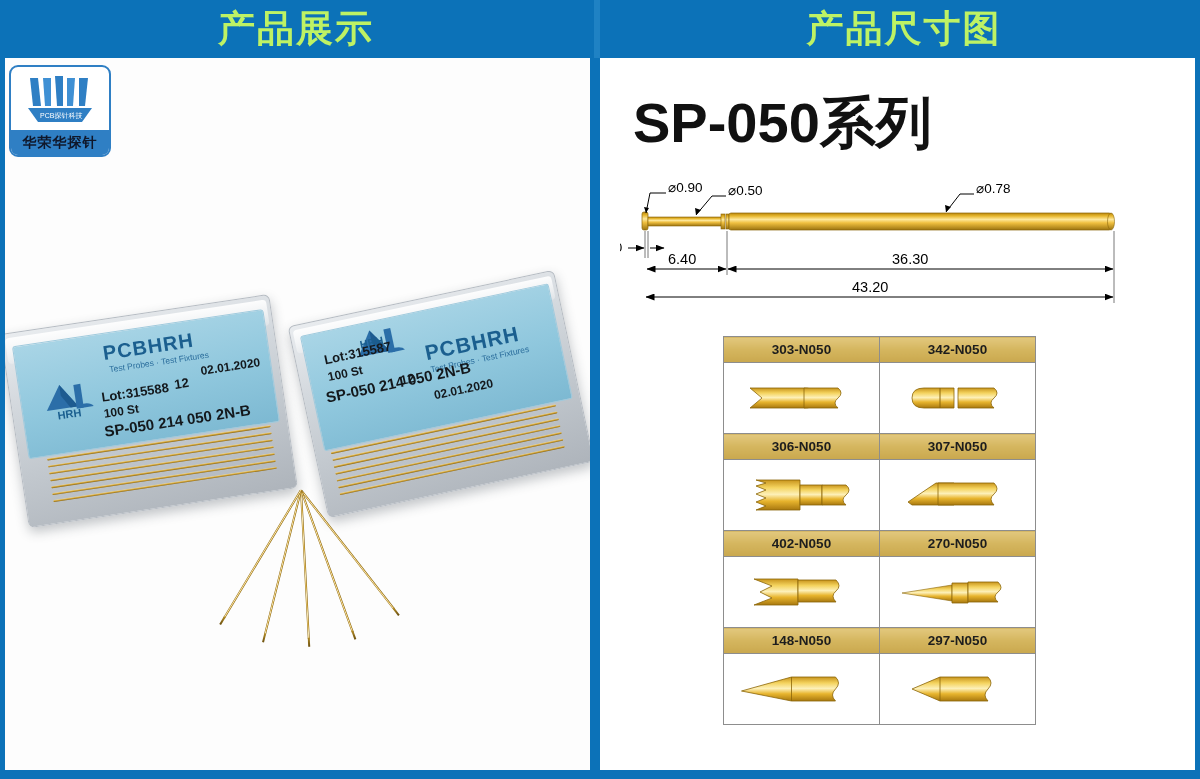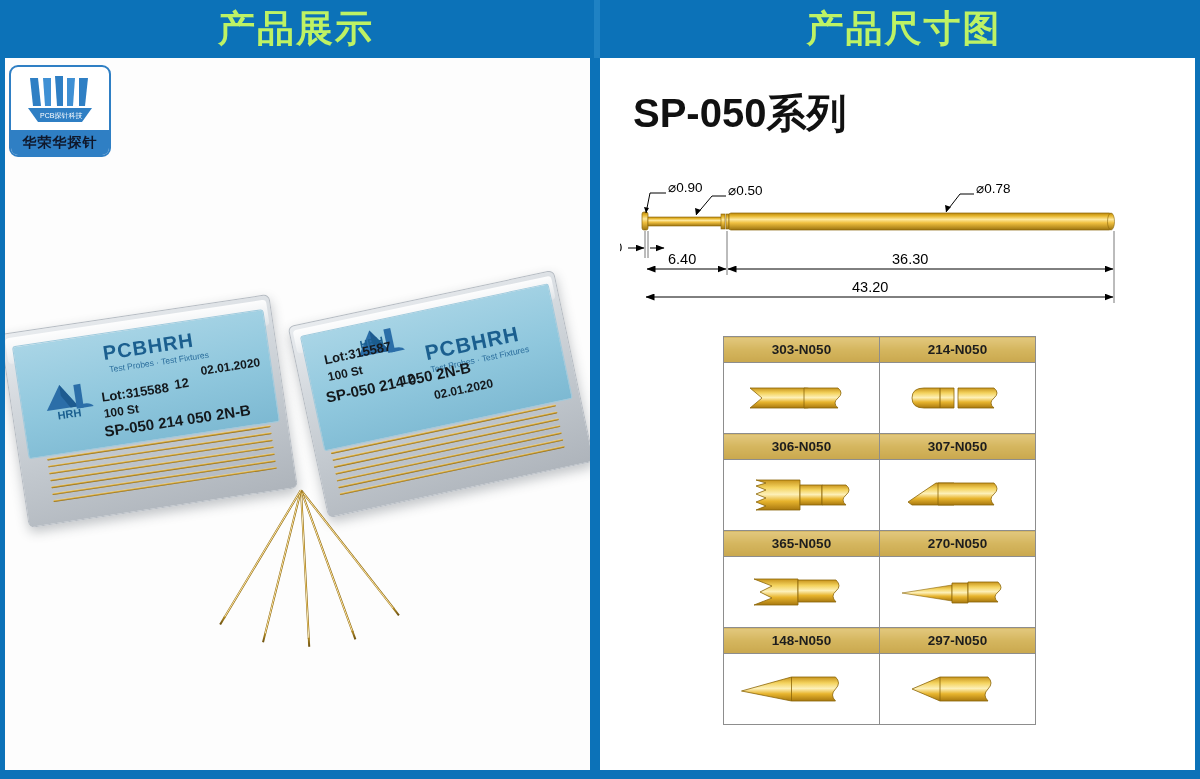--- a/index.html
+++ b/index.html
@@ -73,21 +73,21 @@
     background:linear-gradient(90deg,#8e6a14,#e6c97e 35%,#f7e7b5 50%,#c49a34 72%,#7d5d12);
   }
   .loose-pin .tip{
     position:absolute;left:0;bottom:-7px;width:2px;height:9px;
     background:linear-gradient(180deg,#b08a28,#6b4f0d);
   }
 
   
   .series-title{
     position:absolute;left:33px;top:28px;
-    font-size:40px;font-weight:700;color:#111111;letter-spacing:0px;
+    font-size:56px;font-weight:700;color:#111111;letter-spacing:0px;
   }
 
   
   .tech{position:absolute;left:20px;top:105px;width:555px;height:200px;}
   .tech svg{display:block;}
 
   
   .tip-table{
     position:absolute;left:123px;top:278px;width:313px;
     border:1px solid #8d8d8d;border-collapse:collapse;background:#ffffff;
@@ -268,21 +268,21 @@
         <line x1="26" y1="134" x2="493" y2="134" stroke="#000" stroke-width="1" marker-start="url(#ar-l)" marker-end="url(#ar-r)"></line>
         <text x="232" y="129" font-family="Liberation Sans, sans-serif" font-size="14.5" fill="#000">43.20</text>
       </svg>
     </div>
 
     <table class="tip-table">
       <tbody>
 
         <tr>
           <td class="tip-head">303-N050</td>
-          <td class="tip-head">214-N050</td>
+          <td class="tip-head">342-N050</td>
         </tr>
         <tr>
           <td class="tip-cell">
             <svg width="120" height="34" viewBox="0 0 120 34">
               <defs>
                   <linearGradient id="g1" x1="0" y1="0" x2="0" y2="1">
                 <stop offset="0%" stop-color="#c8941c"></stop>
                     <stop offset="25%" stop-color="#f4d35e"></stop>
                 <stop offset="48%" stop-color="#fdf0b8"></stop>
                     <stop offset="70%" stop-color="#e8b52e"></stop>
@@ -316,21 +316,21 @@
           </td>
           <td class="tip-cell">
             <svg width="120" height="34" viewBox="0 0 120 34">
               <path d="M10 24 L38 5 L56 5 L56 27 L14 27 Z" fill="url(#g1)" stroke="#8a6508" stroke-width=".8"></path>
               <path d="M40 5 L96 5 q6 6 0 11 q-6 5 0 11 L40 27 Z" fill="url(#g1)" stroke="#8a6508" stroke-width=".8"></path>
             </svg>
           </td>
         </tr>
 
         <tr>
-          <td class="tip-head">365-N050</td>
+          <td class="tip-head">402-N050</td>
           <td class="tip-head">270-N050</td>
         </tr>
         <tr>
           <td class="tip-cell">
             <svg width="120" height="36" viewBox="0 0 120 36">
               <path d="M12 5 L56 5 L56 31 L12 31 L30 24 L18 18 L30 12 Z" fill="url(#g1)" stroke="#8a6508" stroke-width=".8"></path>
               <path d="M56 6 L94 6 q6 6 0 11 q-6 5 0 11 L56 28 Z" fill="url(#g1)" stroke="#8a6508" stroke-width=".8"></path>
             </svg>
           </td>
           <td class="tip-cell">

